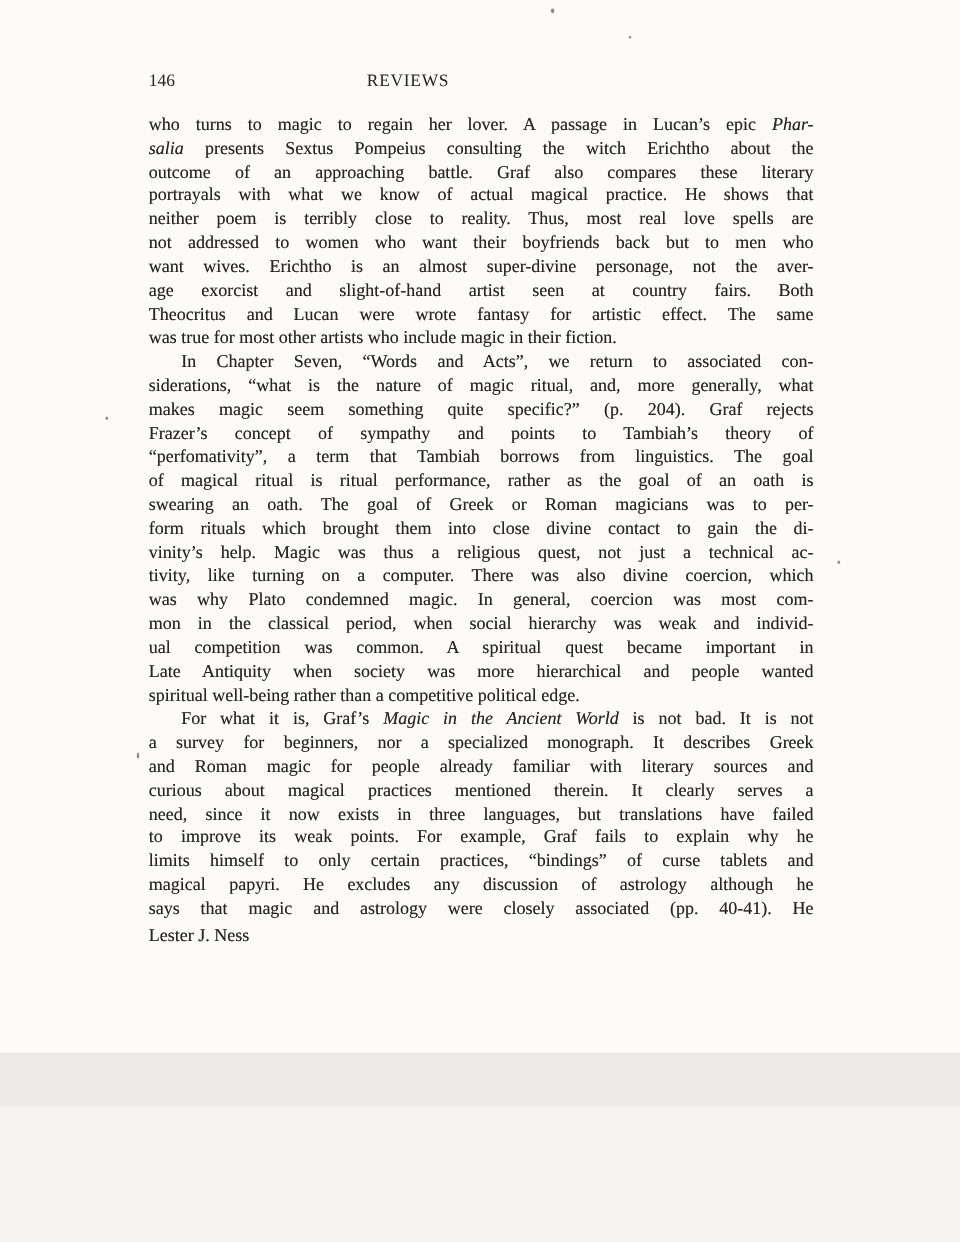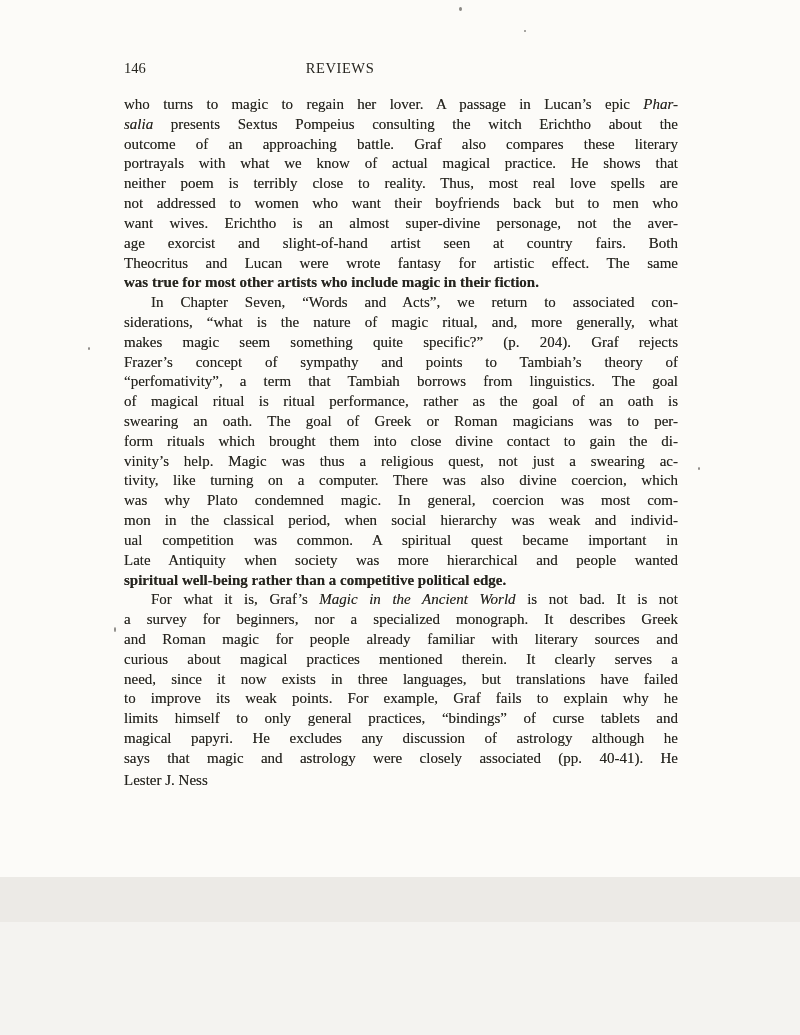--- a/index.html
+++ b/index.html
@@ -20,21 +20,21 @@
   .running-head {
     position: absolute; left: 240px; top: 0; width: 200px;
     text-align: center; font-size: 14.5px; letter-spacing: 0.6px;
   }
   .content {
     position: absolute; top: 95px; left: 124px; width: 554px;
     font-size: 15px; line-height: 19.82px;
     text-shadow: 0 0 0.35px rgba(40,38,34,0.55);
   }
   .line { text-align: justify; text-align-last: justify; }
-  .line.last { text-align-last: left; font-weight: bold; }
+  .line.last { text-align-last: left; }
   .line.indent { text-indent: 27px; }
   .it { font-style: italic; }
   .signature { margin-top: 1px; font-size: 15px; line-height: 21.5px; }
   .band { position: absolute; left: 0; width: 800px; }
   .band-shadow { top: 877px; height: 45px; background: #eceae6; }
   .band-bottom { top: 922px; height: 113px; background: #f4f3f0; }
   .speck { position: absolute; background: rgba(45,42,38,0.55); border-radius: 50%; }
 </style>
 </head>
 <body>
@@ -60,36 +60,36 @@
       </div>
       <div>
         <div class="line indent"><span>In Chapter Seven, “Words and Acts”, we return to associated con-</span></div>
         <div class="line"><span>siderations, “what is the nature of magic ritual, and, more generally, what</span></div>
         <div class="line"><span>makes magic seem something quite specific?” (p. 204).  Graf rejects</span></div>
         <div class="line"><span>Frazer’s concept of sympathy and points to Tambiah’s theory of</span></div>
         <div class="line"><span>“perfomativity”, a term that Tambiah borrows from linguistics.  The goal</span></div>
         <div class="line"><span>of magical ritual is ritual performance, rather as the goal of an oath is</span></div>
         <div class="line"><span>swearing an oath.  The goal of Greek or Roman magicians was to per-</span></div>
         <div class="line"><span>form rituals which brought them into close divine contact to gain the di-</span></div>
-        <div class="line"><span>vinity’s help.  Magic was thus a religious quest, not just a swearing ac-</span></div>
+        <div class="line"><span>vinity’s help.  Magic was thus a religious quest, not just a technical ac-</span></div>
         <div class="line"><span>tivity, like turning on a computer.  There was also divine coercion, which</span></div>
         <div class="line"><span>was why Plato condemned magic.  In general, coercion was most com-</span></div>
         <div class="line"><span>mon in the classical period, when social hierarchy was weak and individ-</span></div>
         <div class="line"><span>ual competition was common.  A spiritual quest became important in</span></div>
         <div class="line"><span>Late Antiquity when society was more hierarchical and people wanted</span></div>
         <div class="line last"><span>spiritual well-being rather than a competitive political edge.</span></div>
       </div>
       <div>
         <div class="line indent"><span>For what it is, Graf’s </span><span class="it">Magic in the Ancient World</span><span> is not bad.  It is not</span></div>
         <div class="line"><span>a survey for beginners, nor a specialized monograph.  It describes Greek</span></div>
         <div class="line"><span>and Roman magic for people already familiar with literary sources and</span></div>
         <div class="line"><span>curious about magical practices mentioned therein.  It clearly serves a</span></div>
         <div class="line"><span>need, since it now exists in three languages, but translations have failed</span></div>
         <div class="line"><span>to improve its weak points.  For example, Graf fails to explain why he</span></div>
-        <div class="line"><span>limits himself to only general practices, “bindings” of curse tablets and</span></div>
+        <div class="line"><span>limits himself to only certain practices, “bindings” of curse tablets and</span></div>
         <div class="line"><span>magical papyri.  He excludes any discussion of astrology although he</span></div>
         <div class="line"><span>says that magic and astrology were closely associated (pp. 40-41).  He</span></div>
       </div>
     </div>
   <div class="signature">
     <div>Lester J. Ness</div>
   </div>
 </div>
 
 <div class="band band-shadow"></div>

